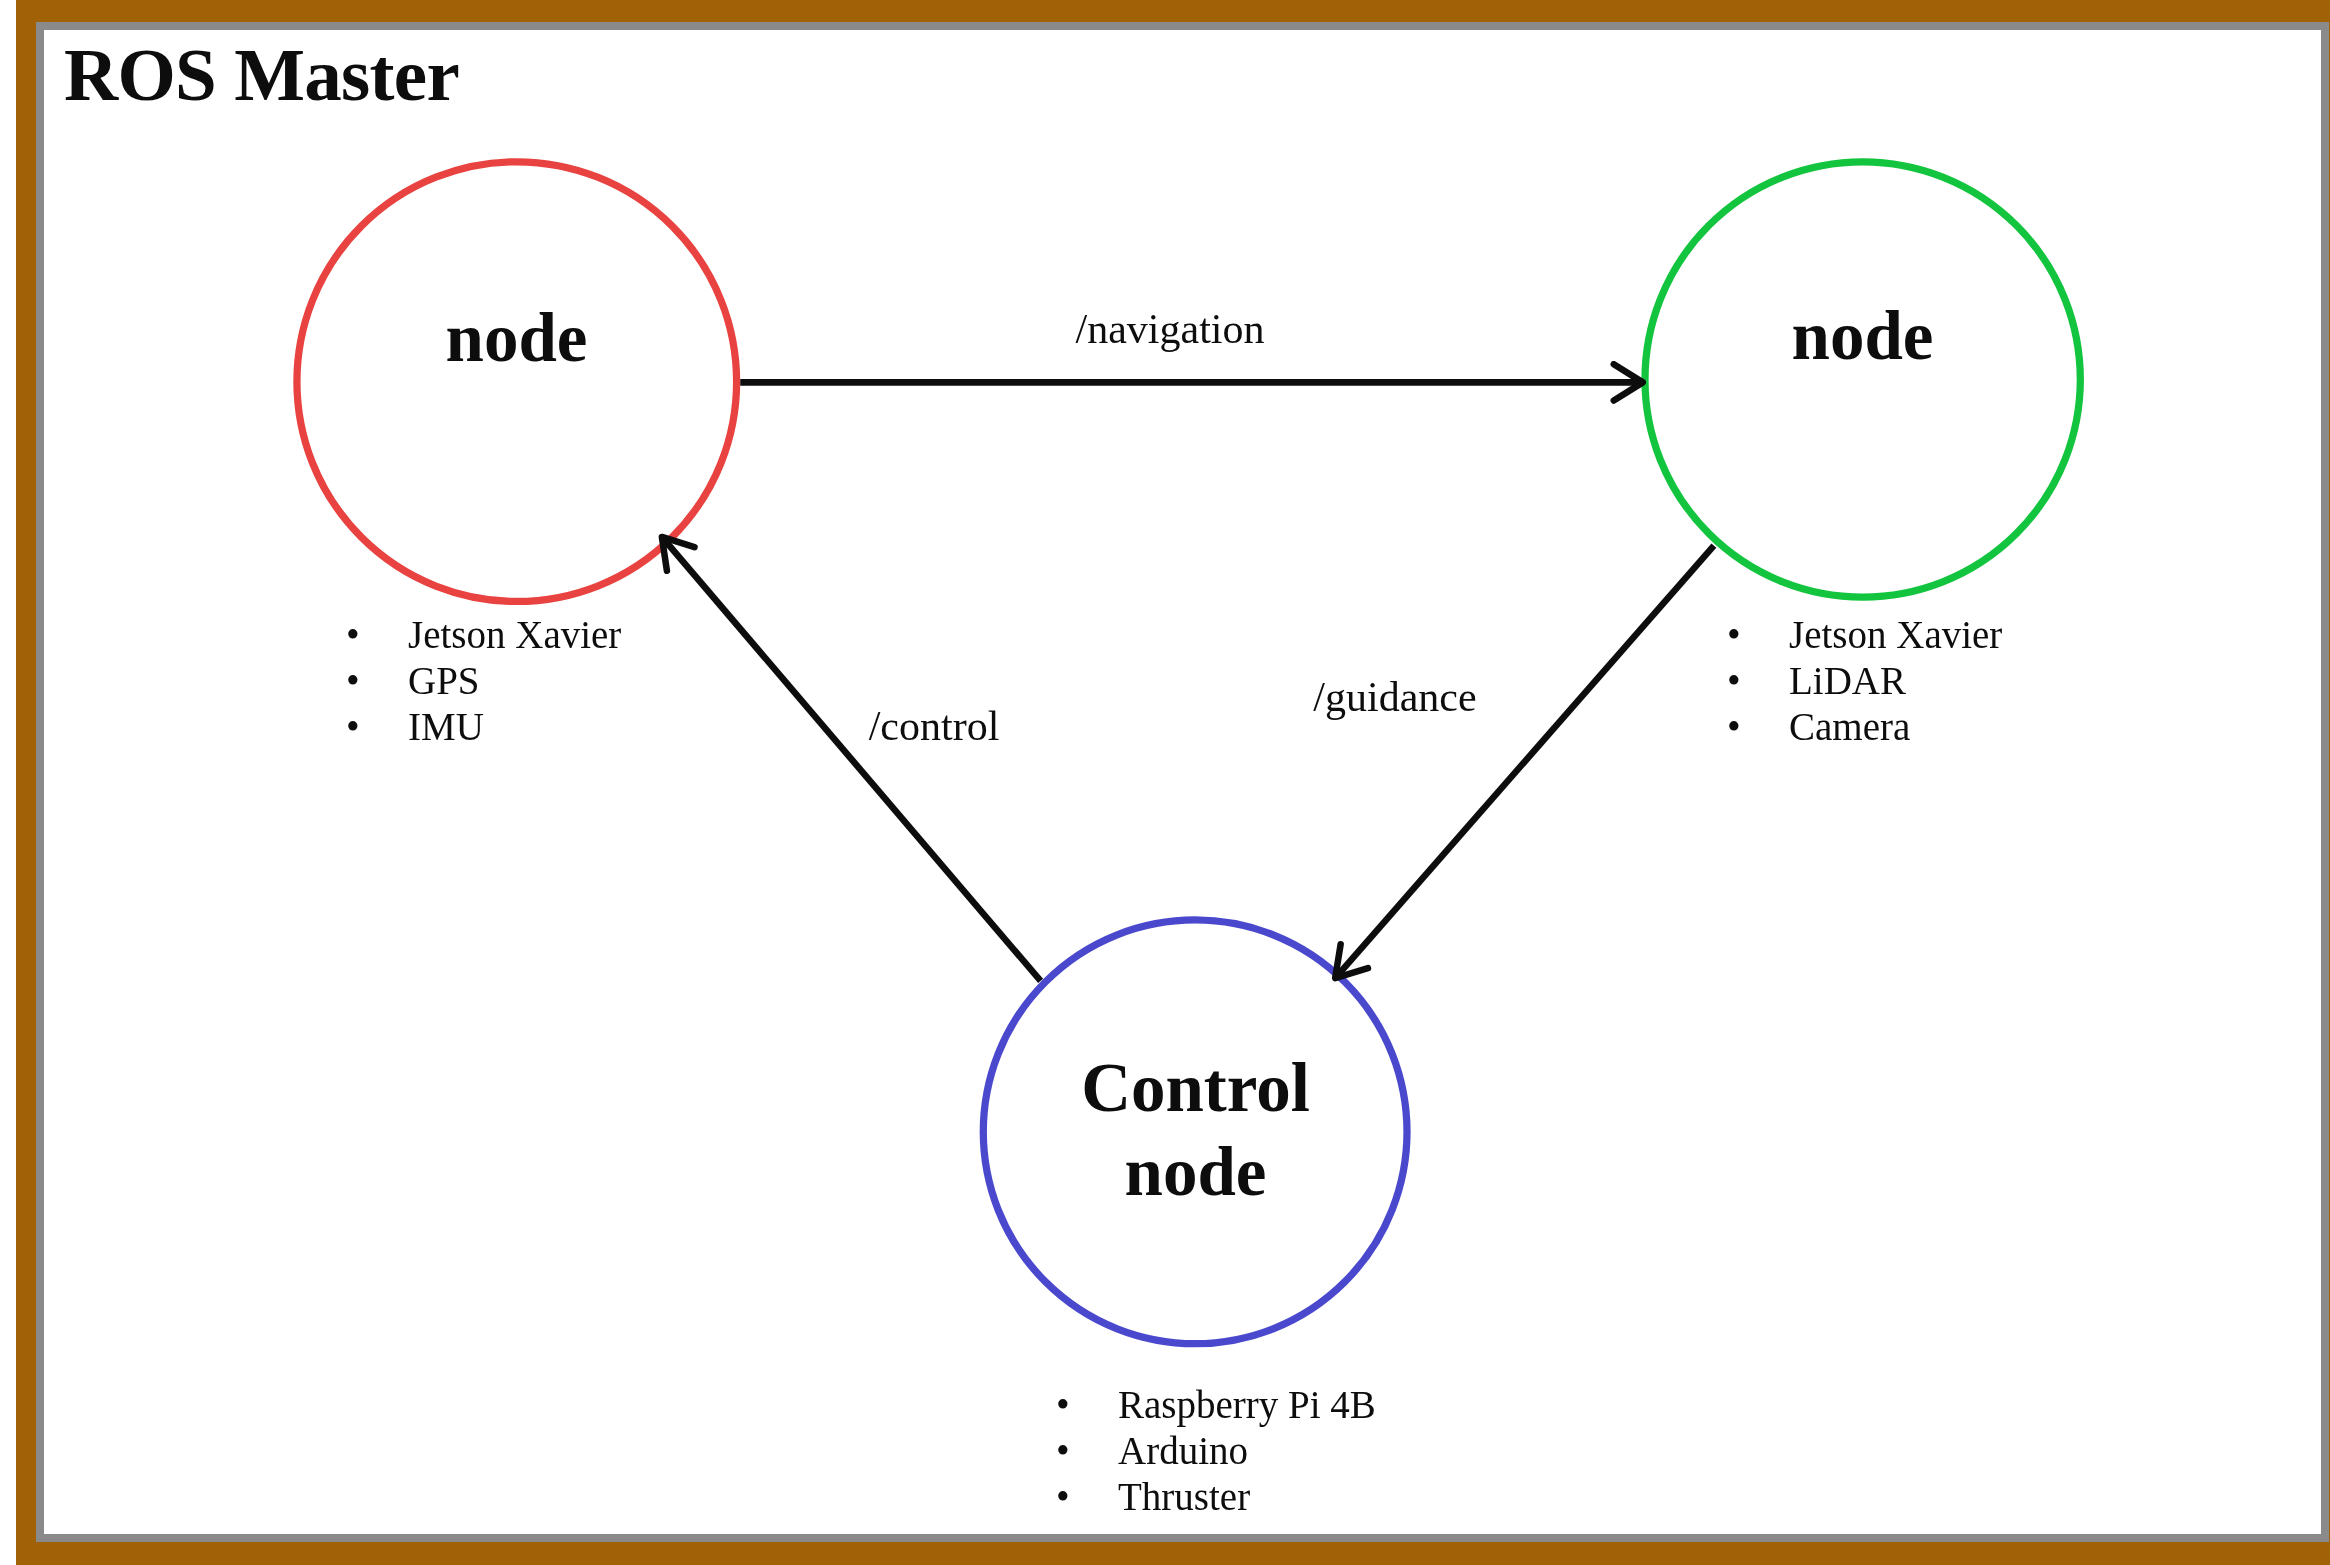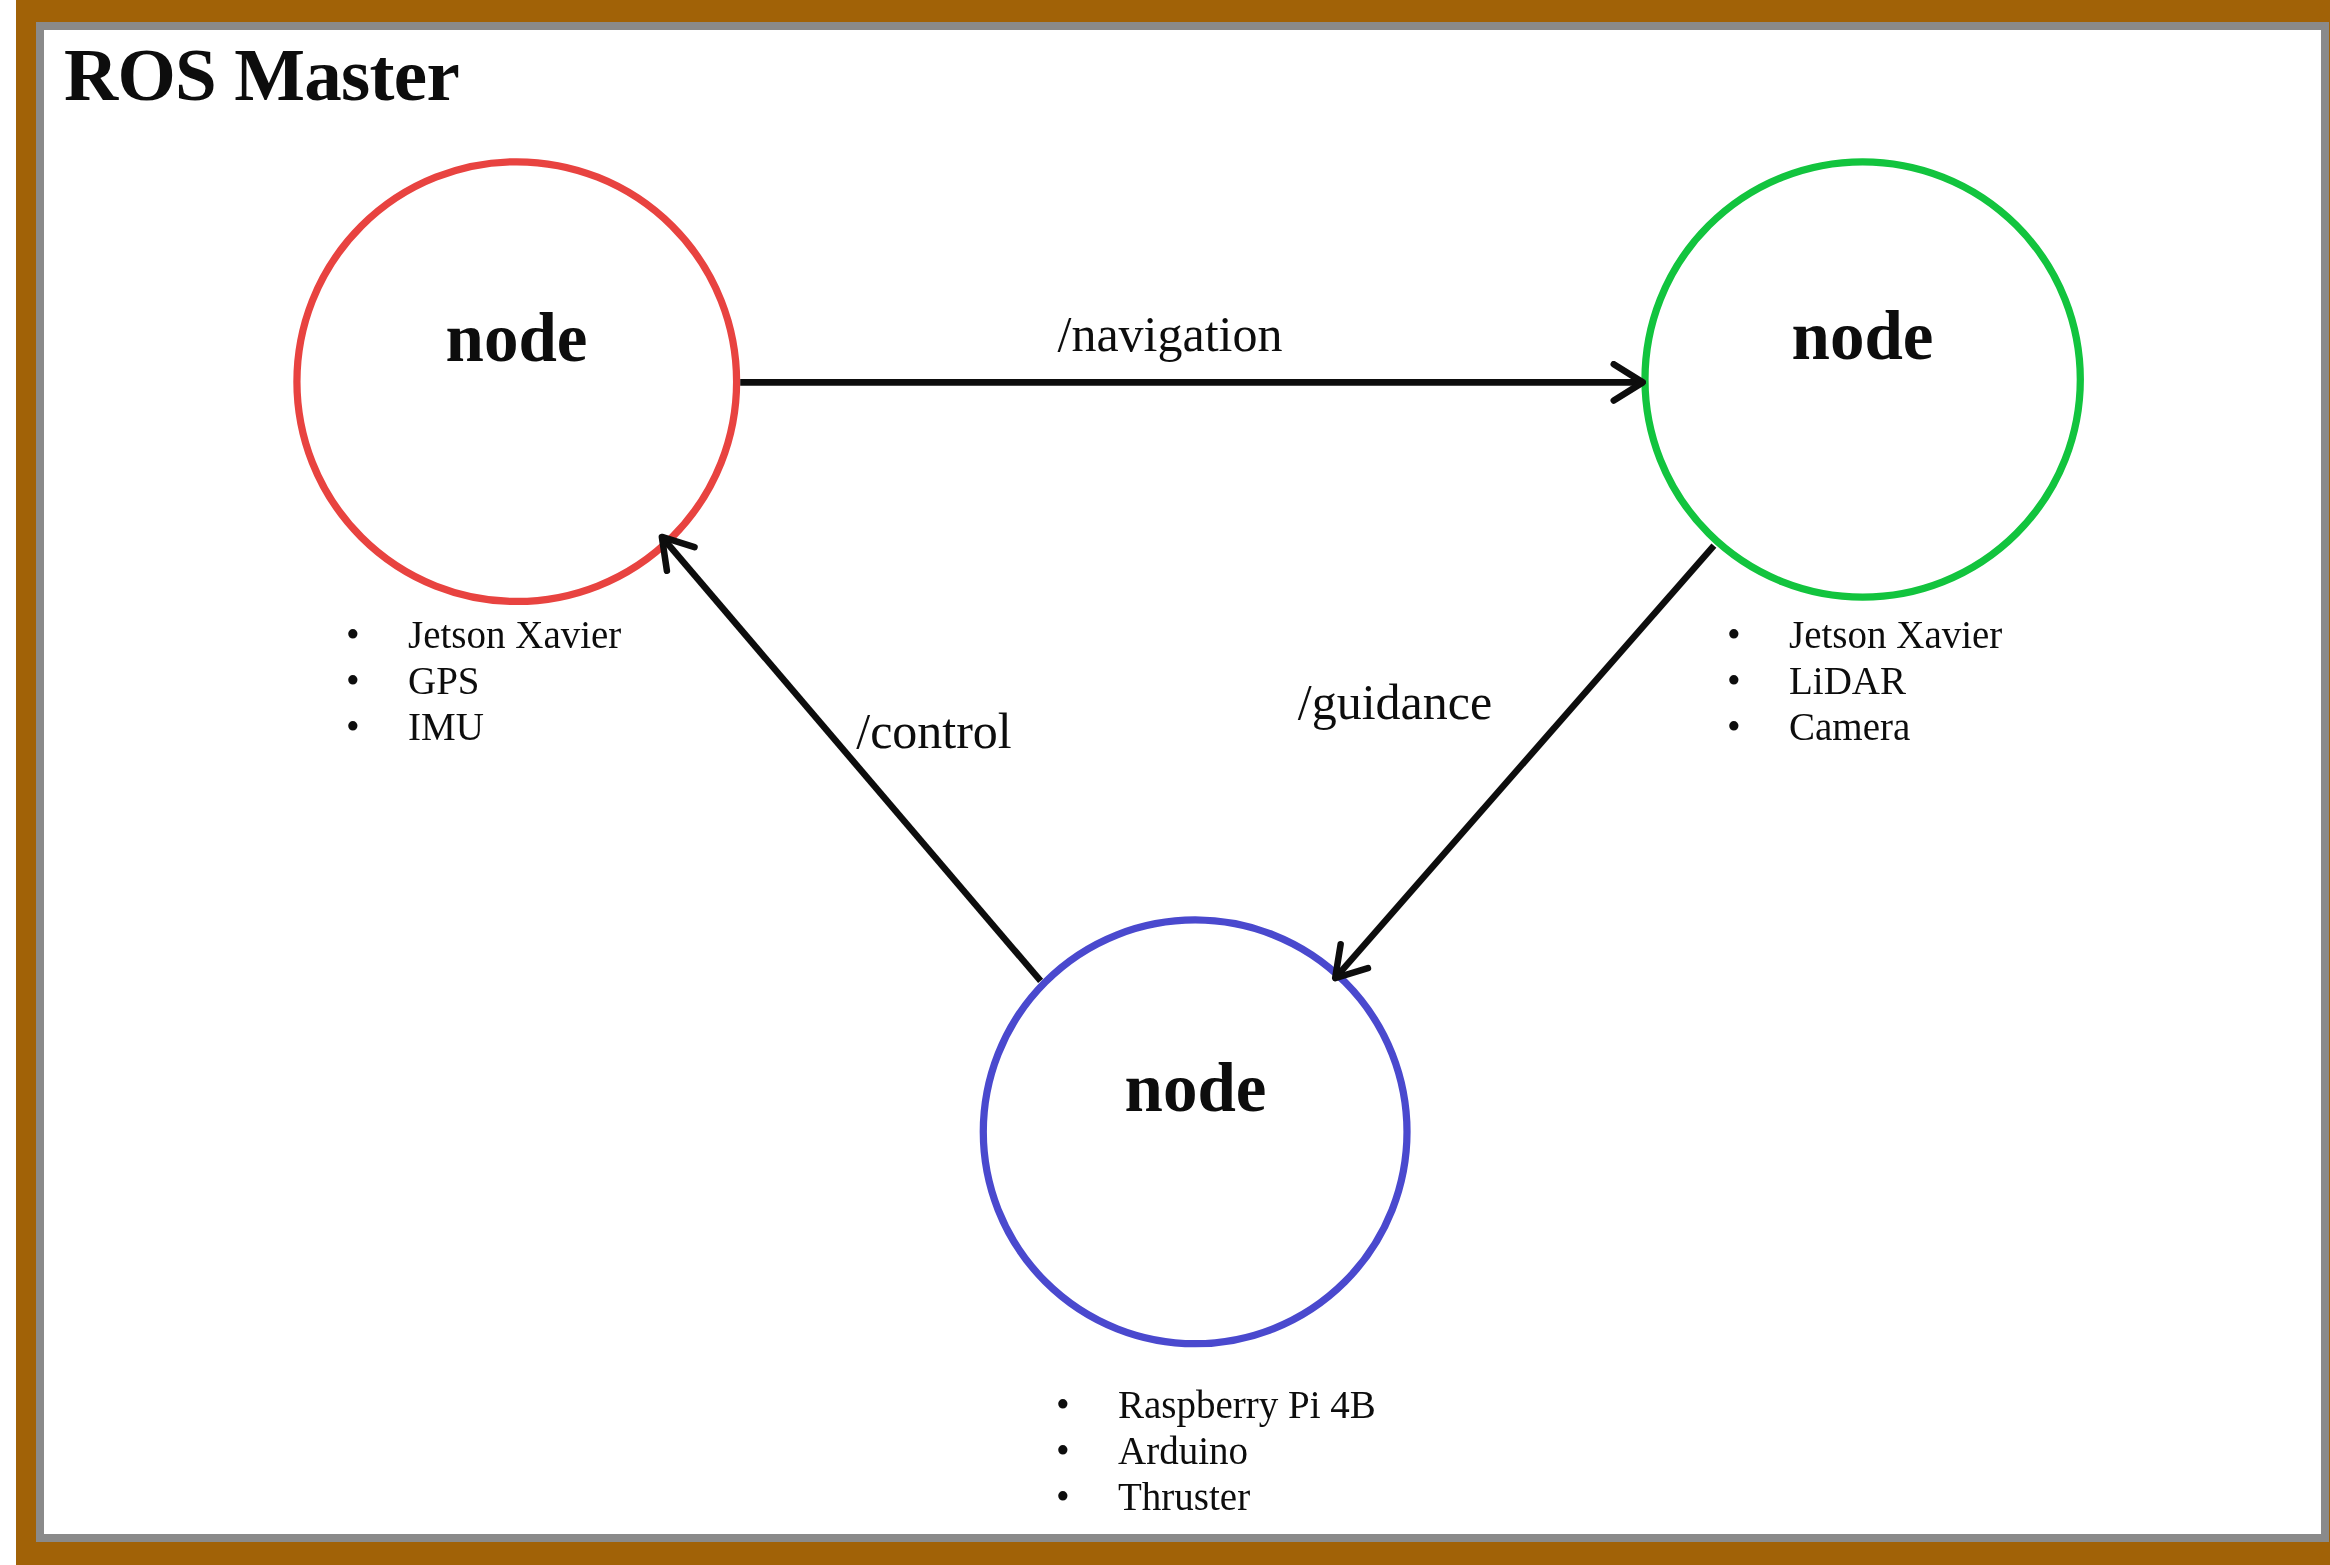--- a/index.html
+++ b/index.html
@@ -40,21 +40,21 @@
     font-weight:bold;
     line-height:84px;
     white-space:nowrap;
   }
   .node-label.nav  { left:283px;  top:296px;  }
   .node-label.guid { left:1629px; top:294px;  }
   .node-label.ctrl { left:962px; top:1046px; }
   .topic-label {
     position:absolute;
     transform:translateX(-50%);
-    font-size:50px;
+    font-size:42px;
     white-space:nowrap;
   }
   .topic-label.nav  { left:1154px; top:305px; }
   .topic-label.ctrl { left:918px; top:702px; }
   .topic-label.guid { left:1379px; top:673px; }
   ul.hw-list {
     position:absolute;
     margin:0; padding:0;
     list-style:none;
     font-size:39px;
@@ -96,20 +96,21 @@
 
   <div class="title">ROS Master</div>
 
   <div class="node-label nav">
     <div>node</div>
   </div>
   <div class="node-label guid">
     <div>node</div>
   </div>
   <div class="node-label ctrl">
+    <div>Control</div>
     <div>node</div>
   </div>
 
   <div class="topic-label nav">/navigation</div>
   <div class="topic-label guid">/guidance</div>
   <div class="topic-label ctrl">/control</div>
 
   <ul class="hw-list nav">
     <li>
       <span class="bullet">•</span>

